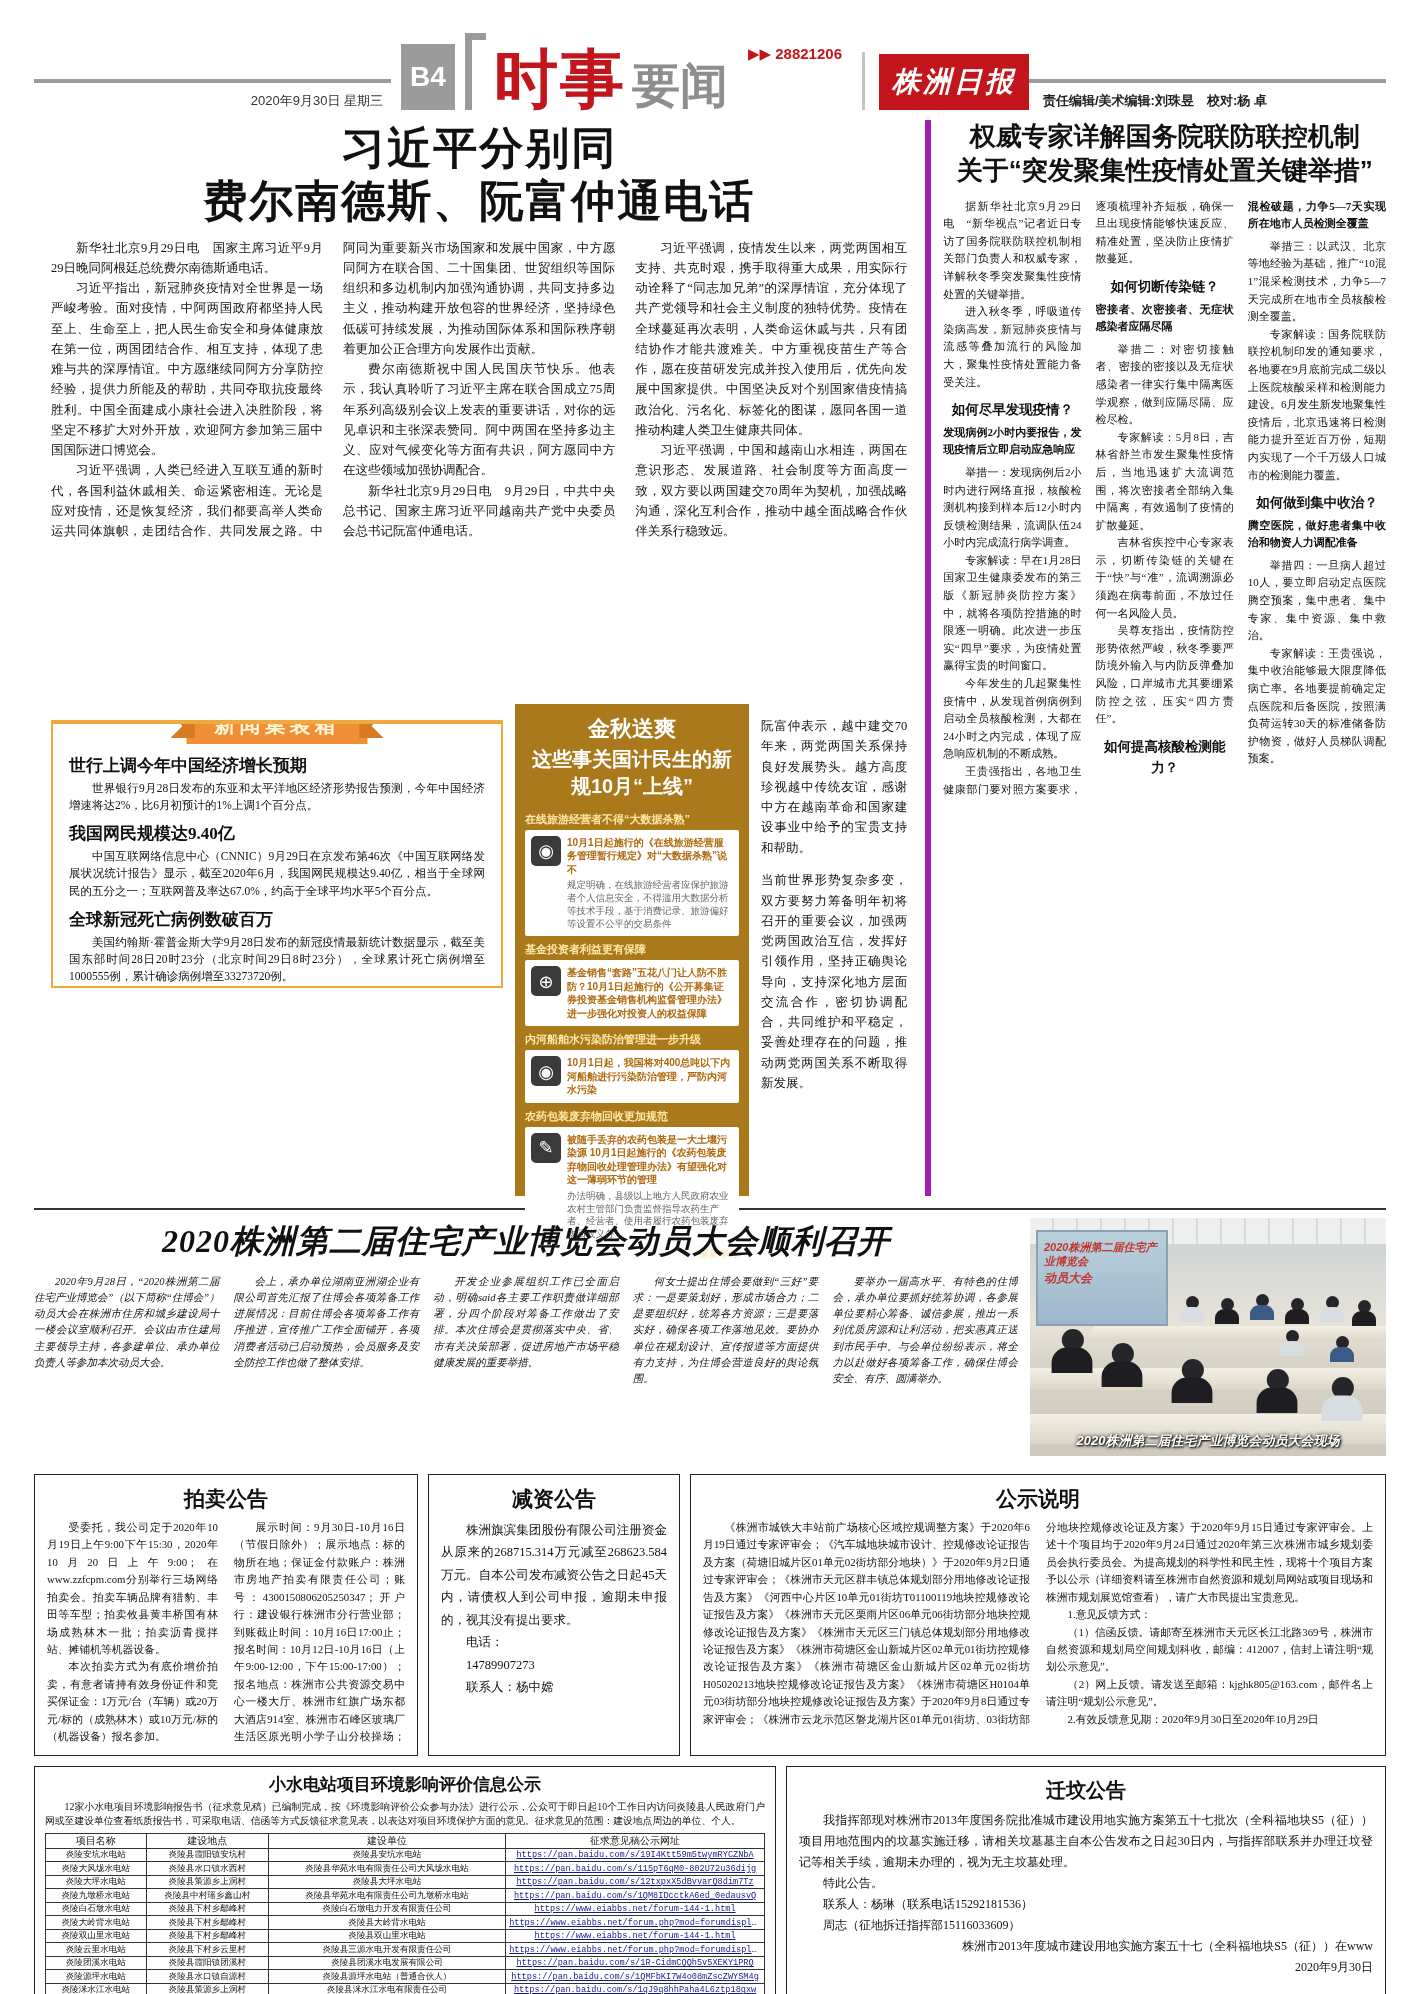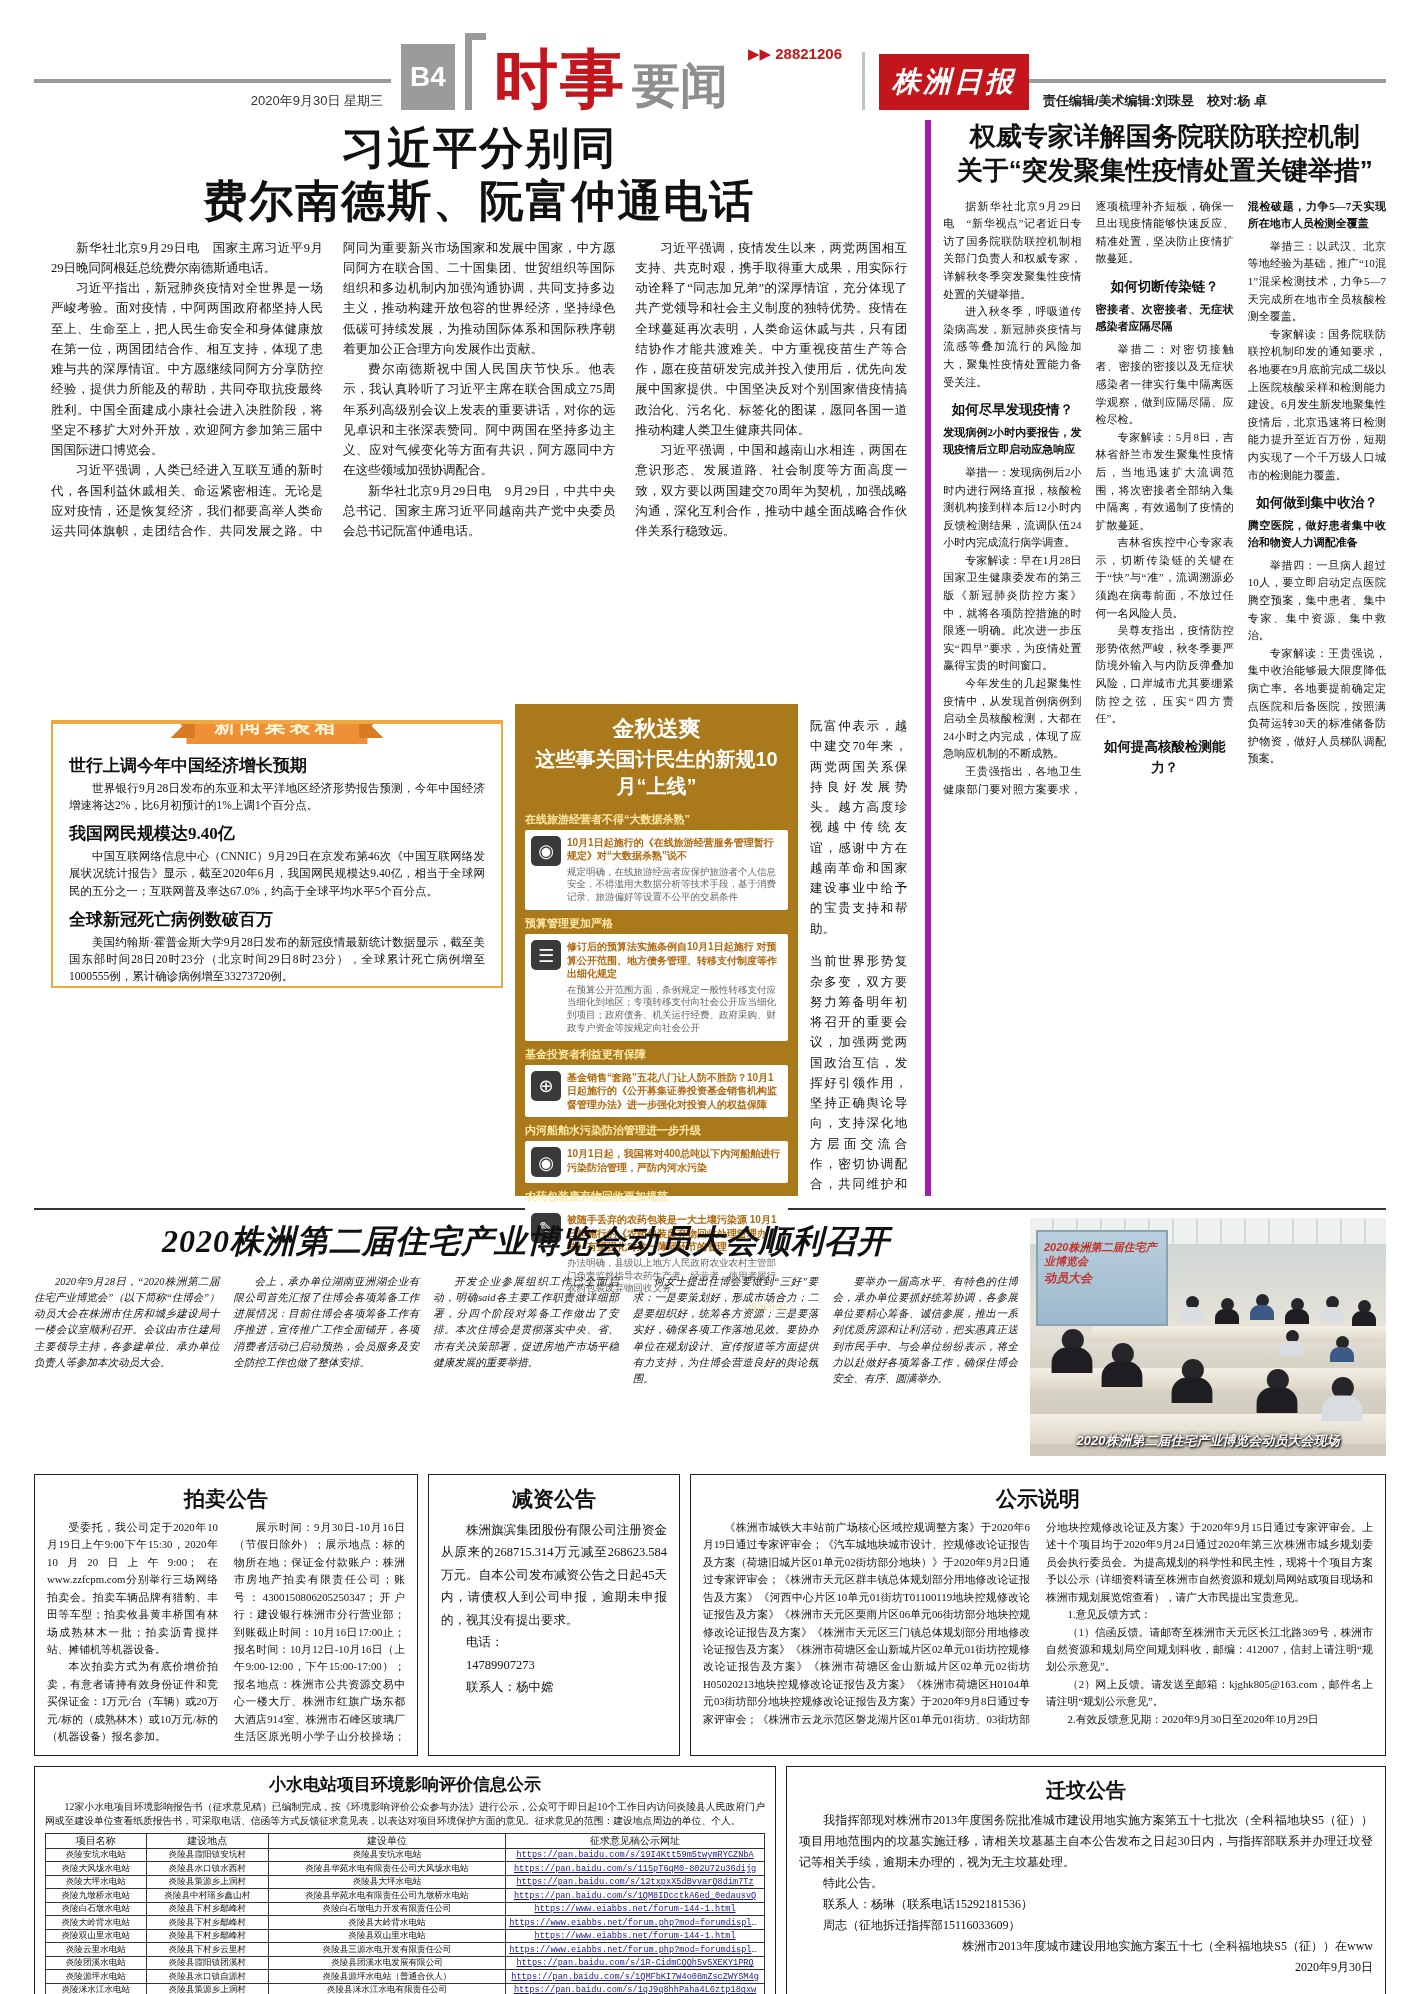--- a/index.html
+++ b/index.html
@@ -21,21 +21,21 @@
   .paper-logo{width:150px;height:56px;background:#c3161c;color:#fff;display:flex;align-items:center;justify-content:center;font-style:italic;font-weight:bold;font-size:28px;letter-spacing:3px;}
   
   .main{display:flex;gap:18px;margin-top:10px;}
   .zone-left{width:878px;margin-left:17px;}
   .zone-right{width:472px;border-left:6px solid #a21caf;padding-left:12px;box-sizing:border-box;}
   .lead-title{font-family:"Liberation Sans","DejaVu Sans",sans-serif;font-weight:900;text-align:center;font-size:44px;line-height:1.2;margin:2px 0 10px;letter-spacing:2px;}
   .lead-body{column-count:3;column-gap:20px;height:458px;overflow:hidden;font-size:12.5px;line-height:1.62;text-align:justify;}
   .lead-body p,.colc p{margin:0;text-indent:2em;}
   .left-lower{display:flex;gap:12px;margin-top:8px;height:492px;}
   .colA{width:452px;display:flex;}
-  .colB{width:283px;}
+  .colB{width:234px;}
   .colC{flex:1;font-size:12.5px;line-height:1.62;text-align:justify;overflow:hidden;}
   
   .news-box{border:2px solid #f0a93e;border-top:4px solid #f0a93e;position:relative;padding:22px 16px 6px;margin-top:16px;height:268px;box-sizing:border-box;overflow:hidden;}
   .ribbon{position:absolute;top:-18px;left:50%;transform:translateX(-50%);background:#ef9036;color:#fff6d8;font-family:"Liberation Sans","DejaVu Sans",sans-serif;font-weight:bold;font-size:21px;letter-spacing:4px;padding:5px 28px;white-space:nowrap;}
   .ribbon::before,.ribbon::after{content:"";position:absolute;top:8px;border:12px solid #d97b22;z-index:-1;}
   .ribbon::before{left:-16px;border-left-color:transparent;}
   .ribbon::after{right:-16px;border-right-color:transparent;}
   .nb-item h3{font-size:17px;margin:8px 0 3px;font-weight:bold;}
   .nb-item p{font-size:11.5px;line-height:1.5;margin:0;text-indent:2em;text-align:justify;}
   .continued{margin-top:12px;column-count:2;column-gap:16px;font-size:11.5px;line-height:1.55;text-align:justify;flex:1;overflow:hidden;}
@@ -184,30 +184,20 @@
             <p class="g-title2">这些事关国计民生的新规10月“上线”</p>
             <div>
 
             <div>
                   <div class="g-head">在线旅游经营者不得“大数据杀熟”</div>
                   <div class="g-card">
                     <div class="g-icon">◉</div>
                     <div>
                       <div class="g-sub">10月1日起施行的《在线旅游经营服务管理暂行规定》对“大数据杀熟”说不</div>
                       <div class="g-body">规定明确，在线旅游经营者应保护旅游者个人信息安全，不得滥用大数据分析等技术手段，基于消费记录、旅游偏好等设置不公平的交易条件</div>
-                    </div>
-                  </div>
-                </div>
-                <div>
-                  <div class="g-head">预算管理更加严格</div>
-                  <div class="g-card">
-                    <div class="g-icon">☰</div>
-                    <div>
-                      <div class="g-sub">修订后的预算法实施条例自10月1日起施行 对预算公开范围、地方债务管理、转移支付制度等作出细化规定</div>
-                      <div class="g-body">在预算公开范围方面，条例规定一般性转移支付应当细化到地区；专项转移支付向社会公开应当细化到项目；政府债务、机关运行经费、政府采购、财政专户资金等按规定向社会公开</div>
                     </div>
                   </div>
                 </div>
                 <div>
                   <div class="g-head">基金投资者利益更有保障</div>
                   <div class="g-card">
                     <div class="g-icon">⊕</div>
                     <div>
                       <div class="g-sub">基金销售“套路”五花八门让人防不胜防？10月1日起施行的《公开募集证券投资基金销售机构监督管理办法》进一步强化对投资人的权益保障</div>
 

